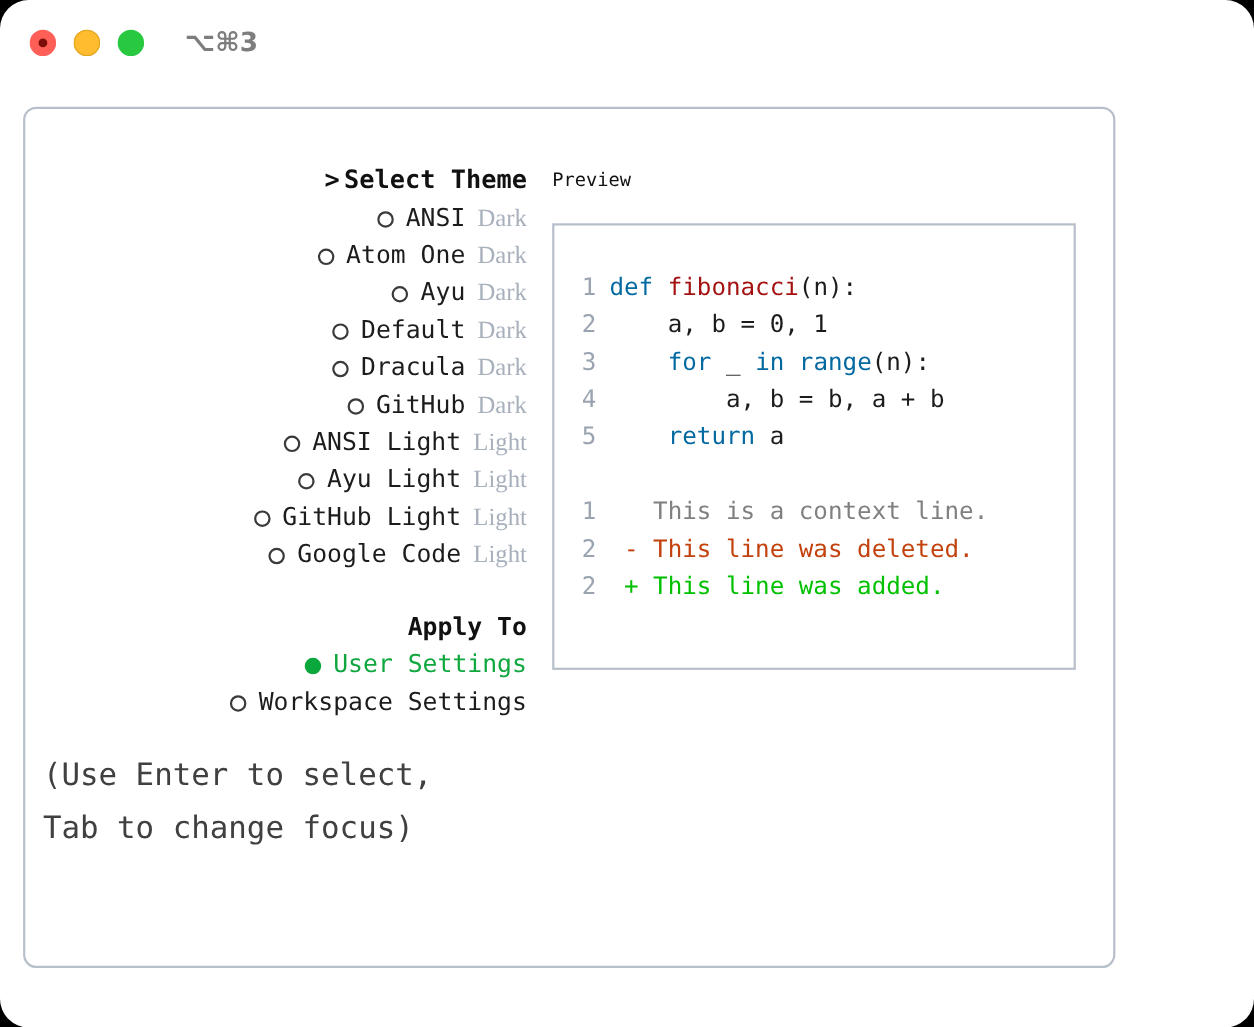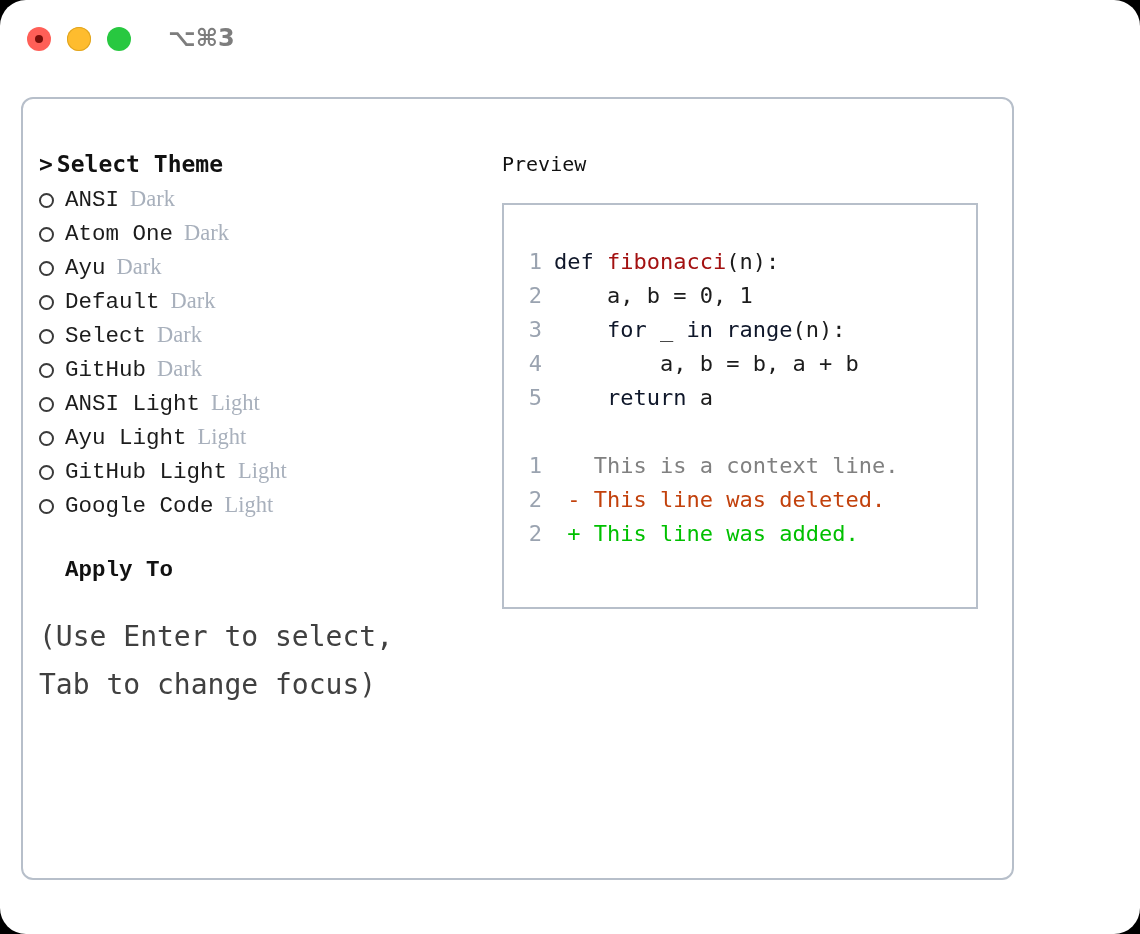--- a/index.html
+++ b/index.html
@@ -80,20 +80,21 @@
     top: 48px;
     width: 440px;
   }
 
   .row {
     height: 34px;
     line-height: 34px;
     font-size: 22.5px;
     white-space: nowrap;
     color: #1c1c1c;
+    text-align: right;
   }
 
   .hdr {
     font-weight: bold;
     color: #111111;
     font-size: 23px;
   }
   .hdr .caret { margin-right: 4px; }
 
   .bullet {
@@ -101,51 +102,50 @@
     width: 15px;
     height: 15px;
     border-radius: 50%;
     vertical-align: -2px;
     margin-right: 11px;
     box-sizing: border-box;
   }
   .bullet.empty { border: 2px solid #3a3a3a; background: transparent; }
   .bullet.filled { background: #0aa83c; border: 2px solid #0aa83c; }
 
-  .label { color: #1c1c1c; font-family: Liberation Mono, monospace; }
+  .label { color: #1c1c1c; }
   .label.sel { color: #10a73f; }
   .suffix { color: #a8b0bc; margin-left: 11px; font-family: Liberation Serif, serif; }
 
   .spacer { height: 32px; }
 
   #apply-to-hdr {
     padding-left: 26px;
     font-weight: bold;
     font-size: 22.5px;
     color: #111111;
-    font-family: Liberation Mono, monospace;
   }
 
   #hint {
     margin-top: 26px;
     font-size: 28px;
     line-height: 48px;
     color: #404040;
     width: 400px;
   }
 
   
   #right-col {
     position: absolute;
     left: 479px;
     top: 48px;
     width: 500px;
   }
   #preview-title {
-    font-size: 20px;
+    font-size: 17px;
     font-weight: normal;
     color: #111111;
     line-height: 34px;
   }
 
   #preview-box {
     margin-top: 22px;
     width: 476px;
     height: 406px;
     border: 2px solid #b7bfca;
@@ -163,21 +163,21 @@
     white-space: pre;
   }
   .cline { height: 34px; }
   .lnum {
     display: inline-block;
     width: 22px;
     text-align: right;
     color: #9aa3b0;
     margin-right: 12px;
   }
-  .kw   { color: #0f172a; }
+  .kw   { color: #0369a1; }
   .fn   { color: #a31111; }
   .pl   { color: #1c1c1c; }
   .ctx  { color: #808080; text-align: center; }
   .del  { color: #c2410c; }
   .add  { color: #00c000; }
   .blank { height: 34px; }
 </style>
 </head>
 <body>
 
@@ -198,32 +198,36 @@
 
       <div class="row hdr">
         <span class="caret">&gt;</span><span>Select Theme</span>
       </div>
 
       <div id="theme-list">
           <div class="row"><span class="bullet empty"></span><span class="label">ANSI</span><span class="suffix">Dark</span></div>
           <div class="row"><span class="bullet empty"></span><span class="label">Atom One</span><span class="suffix">Dark</span></div>
           <div class="row"><span class="bullet empty"></span><span class="label">Ayu</span><span class="suffix">Dark</span></div>
           <div class="row"><span class="bullet empty"></span><span class="label">Default</span><span class="suffix">Dark</span></div>
-          <div class="row"><span class="bullet empty"></span><span class="label">Select</span><span class="suffix">Dark</span></div>
+          <div class="row"><span class="bullet empty"></span><span class="label">Dracula</span><span class="suffix">Dark</span></div>
           <div class="row"><span class="bullet empty"></span><span class="label">GitHub</span><span class="suffix">Dark</span></div>
           <div class="row"><span class="bullet empty"></span><span class="label">ANSI Light</span><span class="suffix">Light</span></div>
           <div class="row"><span class="bullet empty"></span><span class="label">Ayu Light</span><span class="suffix">Light</span></div>
           <div class="row"><span class="bullet empty"></span><span class="label">GitHub Light</span><span class="suffix">Light</span></div>
           <div class="row"><span class="bullet empty"></span><span class="label">Google Code</span><span class="suffix">Light</span></div>
         </div>
 
       <div class="spacer"></div>
 
       <div class="row" id="apply-to-hdr">Apply To</div>
 
+      <div id="apply-list">
+          <div class="row"><span class="bullet filled"></span><span class="label sel">User Settings</span></div>
+          <div class="row"><span class="bullet empty"></span><span class="label">Workspace Settings</span></div>
+        </div>
 
       <div id="hint">(Use Enter to select, Tab to change focus)</div>
     </div>
 
     <div id="right-col">
       <div id="preview-title">Preview</div>
       <div id="preview-box">
         <div id="code"><div class="cline"><span class="lnum">1</span><span class="kw">def </span><span class="fn">fibonacci</span><span class="pl">(n):</span></div><div class="cline"><span class="lnum">2</span><span class="pl">    a, b = 0, 1</span></div><div class="cline"><span class="lnum">3</span><span class="pl">    </span><span class="kw">for</span><span class="pl"> _ </span><span class="kw">in</span><span class="pl"> </span><span class="kw">range</span><span class="pl">(n):</span></div><div class="cline"><span class="lnum">4</span><span class="pl">        a, b = b, a + b</span></div><div class="cline"><span class="lnum">5</span><span class="pl">    </span><span class="kw">return</span><span class="pl"> a</span></div><div class="blank"></div><div class="cline"><span class="lnum">1</span><span class="ctx">   This is a context line.</span></div><div class="cline"><span class="lnum">2</span><span class="del"> - This line was deleted.</span></div><div class="cline"><span class="lnum">2</span><span class="add"> + This line was added.</span></div></div>
       </div>
     </div>

